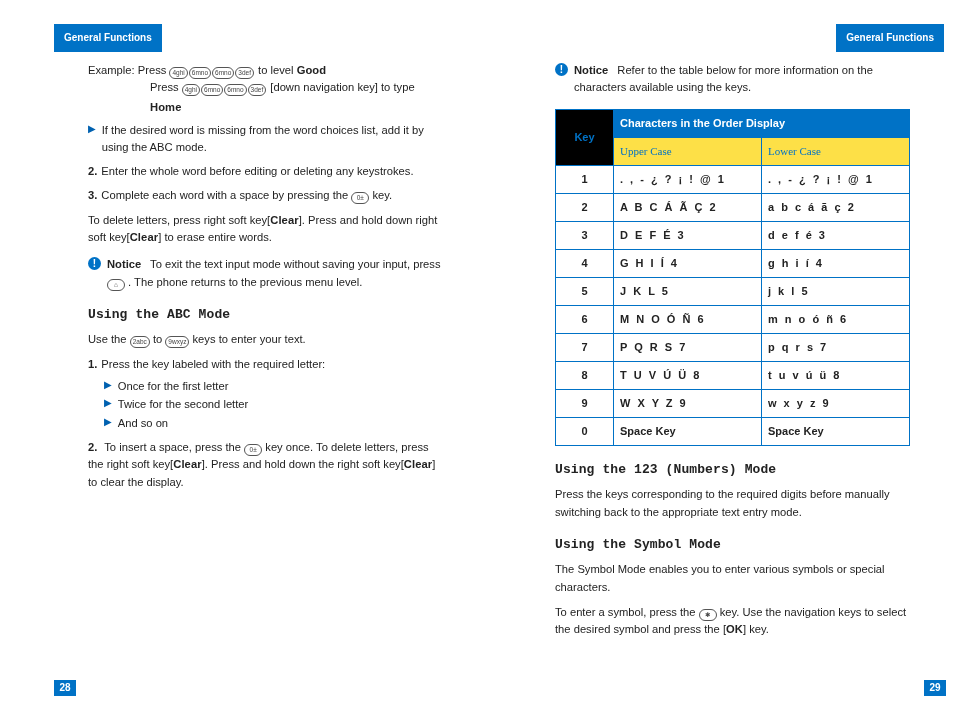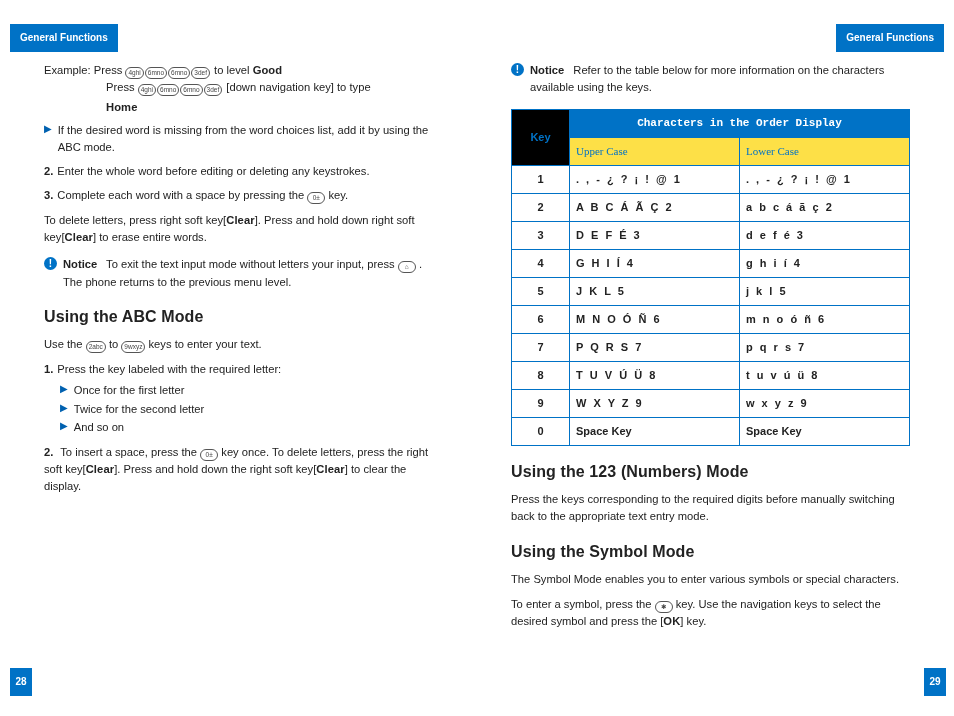--- a/index.html
+++ b/index.html
@@ -22,20 +22,21 @@
   }
   .page{
     display:flex;
     width:100%;
     height:100%;
   }
   .col{
     width:50%;
     padding:26px 44px 46px 44px;
     position:relative;
+    margin-left:44px;
   }
   .col-left{padding-left:44px;padding-right:34px}
   .col-right{padding-left:34px;padding-right:44px}
   .tab{
     position:absolute;
     top:24px;
     background:var(--blue);
     color:#fff;
     font-weight:700;
     font-size:10px;
@@ -43,21 +44,21 @@
   }
   .tab-left{left:10px}
   .tab-right{right:10px}
   .pagenum{
     position:absolute;
     bottom:20px;
     background:var(--blue);
     color:#fff;
     font-weight:700;
     font-size:10px;
-    width:22px;height:28px;
+    width:22px;height:16px;
     display:flex;align-items:center;justify-content:center;
   }
   .pn-left{left:10px}
   .pn-right{right:8px}
   .content{margin-top:36px}
   p{margin:0 0 8px 0}
   b.heavy{font-weight:900;letter-spacing:.1px}
   .exline{margin-bottom:0}
   .indent{margin-left:62px;margin-bottom:2px}
   .key{
@@ -77,39 +78,39 @@
   }
   .notice .icon{
     width:13px;height:13px;border-radius:50%;
     background:var(--blue);color:#fff;
     display:flex;align-items:center;justify-content:center;
     font-size:10px;font-weight:900;flex:0 0 auto;margin-top:1px;
   }
   .notice .label{font-weight:900;margin-right:6px}
   .notice .body{flex:1}
   h3.section{
-    font-size:16px;font-weight:900;margin:14px 0 6px 0;letter-spacing:.1px;
+    font-size:13px;font-weight:900;margin:14px 0 6px 0;letter-spacing:.1px;font-family:Liberation Mono, monospace;
   }
   
   .ktable{
     width:100%;
     border-collapse:collapse;
     margin:6px 0 10px 0;
     font-size:11px;
   }
   .ktable th,.ktable td{
     border:1px solid var(--blue);
     padding:5px 6px;
   }
   .ktable thead th.key-h{
     background:#000000;color:var(--blue);font-weight:900;text-align:center;
     vertical-align:middle;
   }
   .ktable thead th.title-h{
-    background:var(--blue);color:#fff;font-weight:900;text-align:center;font-family:Liberation Mono, monospace;
+    background:var(--blue);color:#fff;font-weight:900;text-align:left;
   }
   .ktable thead th.sub{
     background:#fde047;color:var(--blue);text-align:left;font-weight:400;font-family:Liberation Serif, serif;
   }
   .ktable tbody td.k{
     text-align:center;font-weight:900;width:58px;
   }
   .ktable tbody td.chars{
     font-weight:700;letter-spacing:2px;white-space:nowrap;
   }
@@ -155,21 +156,21 @@
       </ol>
 
       <p>
         <span>To delete letters, press right soft key[</span><b class="heavy">Clear</b><span>]. Press and hold down right soft key[</span><b class="heavy">Clear</b><span>] to erase entire words.</span>
       </p>
 
       <div class="notice">
         <span class="icon">!</span>
         <div class="body">
           <span class="label">Notice</span>
-          <span>To exit the text input mode without letters your input, press</span>
+          <span>To exit the text input mode without saving your input, press</span>
           <span class="key">⌂</span>
           <span>. The phone returns to the previous menu level.</span>
         </div>
       </div>
 
       <h3 class="section">Using the ABC Mode</h3>
 
       <p>
         <span>Use the</span>
         <span class="key">2abc</span>

